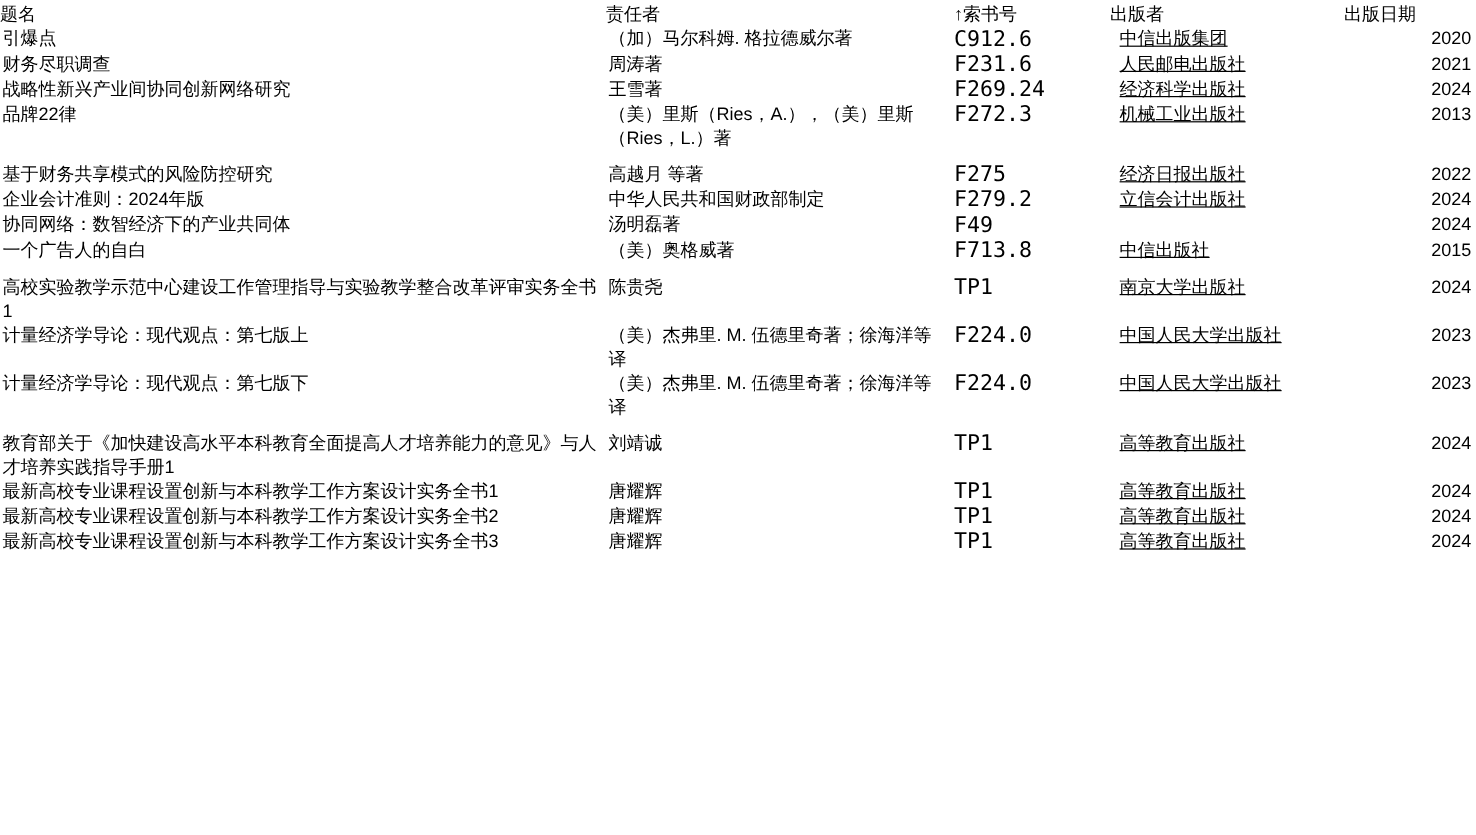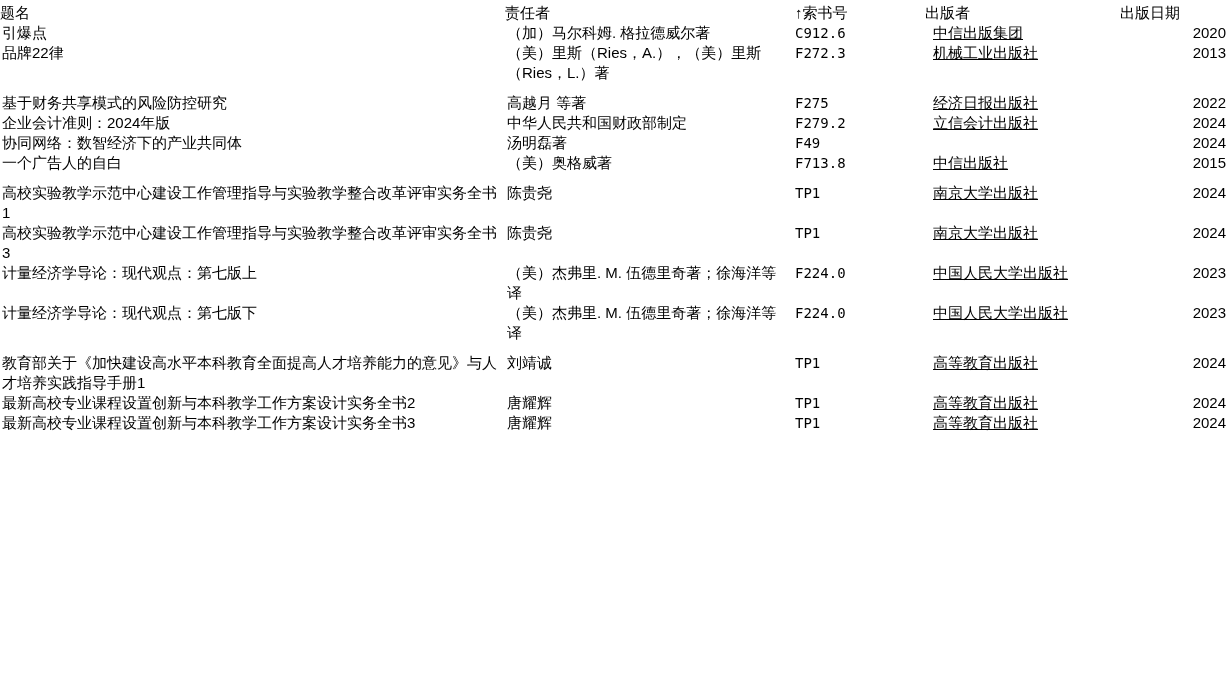--- a/index.html
+++ b/index.html
@@ -71,21 +71,21 @@
     padding-right: 4px;
     white-space: nowrap;
   }
   tr.spacer td {
     height: 10px;
     line-height: 10px;
     font-size: 1px;
   }
   .call-number, .sort-arrow {
     font-family: "DejaVu Sans Mono", "Liberation Mono", monospace;
-    font-size: 14px;
+    font-size: 18px;
   }
   th.h-call .sort-arrow {
     font-family: "Liberation Sans", sans-serif;
     font-size: 15px;
   }
   td.t-author, th.h-author {
     
   }
 </style>
 </head>
@@ -111,20 +111,34 @@
     </thead>
     <tbody id="rows-body">
         <tr class="data-row">
           <td class="t-title">引爆点</td>
           <td class="t-author">（加）马尔科姆. 格拉德威尔著</td>
           <td class="t-call"><span class="call-number">C912.6</span></td>
           <td class="t-pub">中信出版集团</td>
           <td class="t-year">2020</td>
         </tr>
         <tr class="data-row">
+          <td class="t-title">财务尽职调查</td>
+          <td class="t-author">周涛著</td>
+          <td class="t-call"><span class="call-number">F231.6</span></td>
+          <td class="t-pub">人民邮电出版社</td>
+          <td class="t-year">2021</td>
+        </tr>
+        <tr class="data-row">
+          <td class="t-title">战略性新兴产业间协同创新网络研究</td>
+          <td class="t-author">王雪著</td>
+          <td class="t-call"><span class="call-number">F269.24</span></td>
+          <td class="t-pub">经济科学出版社</td>
+          <td class="t-year">2024</td>
+        </tr>
+        <tr class="data-row">
           <td class="t-title">品牌22律</td>
           <td class="t-author">（美）里斯（Ries，A.），（美）里斯（Ries，L.）著</td>
           <td class="t-call"><span class="call-number">F272.3</span></td>
           <td class="t-pub">机械工业出版社</td>
           <td class="t-year">2013</td>
         </tr>
         <tr class="spacer">
           <td colspan="5"></td>
         </tr>
         <tr class="data-row">
@@ -159,27 +173,20 @@
           <td colspan="5"></td>
         </tr>
         <tr class="data-row">
           <td class="t-title">高校实验教学示范中心建设工作管理指导与实验教学整合改革评审实务全书1</td>
           <td class="t-author">陈贵尧</td>
           <td class="t-call"><span class="call-number">TP1</span></td>
           <td class="t-pub">南京大学出版社</td>
           <td class="t-year">2024</td>
         </tr>
         <tr class="data-row">
-          <td class="t-title">高校实验教学示范中心建设工作管理指导与实验教学整合改革评审实务全书3</td>
-          <td class="t-author">陈贵尧</td>
-          <td class="t-call"><span class="call-number">TP1</span></td>
-          <td class="t-pub">南京大学出版社</td>
-          <td class="t-year">2024</td>
-        </tr>
-        <tr class="data-row">
           <td class="t-title">计量经济学导论：现代观点：第七版上</td>
           <td class="t-author">（美）杰弗里. M. 伍德里奇著；徐海洋等译</td>
           <td class="t-call"><span class="call-number">F224.0</span></td>
           <td class="t-pub">中国人民大学出版社</td>
           <td class="t-year">2023</td>
         </tr>
         <tr class="data-row">
           <td class="t-title">计量经济学导论：现代观点：第七版下</td>
           <td class="t-author">（美）杰弗里. M. 伍德里奇著；徐海洋等译</td>
           <td class="t-call"><span class="call-number">F224.0</span></td>
@@ -190,20 +197,27 @@
           <td colspan="5"></td>
         </tr>
         <tr class="data-row">
           <td class="t-title">教育部关于《加快建设高水平本科教育全面提高人才培养能力的意见》与人才培养实践指导手册1</td>
           <td class="t-author">刘靖诚</td>
           <td class="t-call"><span class="call-number">TP1</span></td>
           <td class="t-pub">高等教育出版社</td>
           <td class="t-year">2024</td>
         </tr>
         <tr class="data-row">
+          <td class="t-title">最新高校专业课程设置创新与本科教学工作方案设计实务全书1</td>
+          <td class="t-author">唐耀辉</td>
+          <td class="t-call"><span class="call-number">TP1</span></td>
+          <td class="t-pub">高等教育出版社</td>
+          <td class="t-year">2024</td>
+        </tr>
+        <tr class="data-row">
           <td class="t-title">最新高校专业课程设置创新与本科教学工作方案设计实务全书2</td>
           <td class="t-author">唐耀辉</td>
           <td class="t-call"><span class="call-number">TP1</span></td>
           <td class="t-pub">高等教育出版社</td>
           <td class="t-year">2024</td>
         </tr>
         <tr class="data-row">
           <td class="t-title">最新高校专业课程设置创新与本科教学工作方案设计实务全书3</td>
           <td class="t-author">唐耀辉</td>
           <td class="t-call"><span class="call-number">TP1</span></td>

